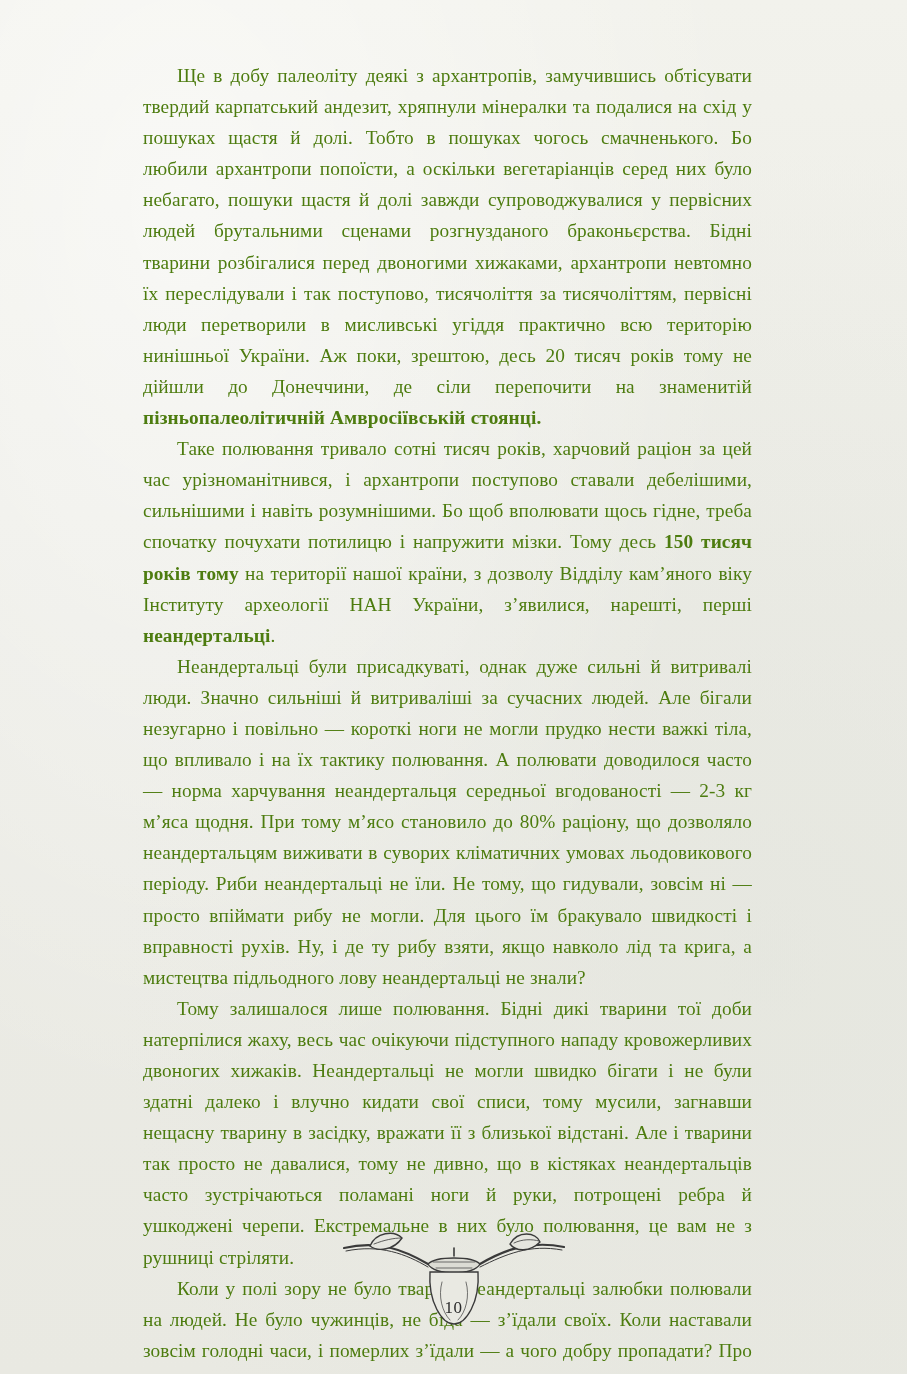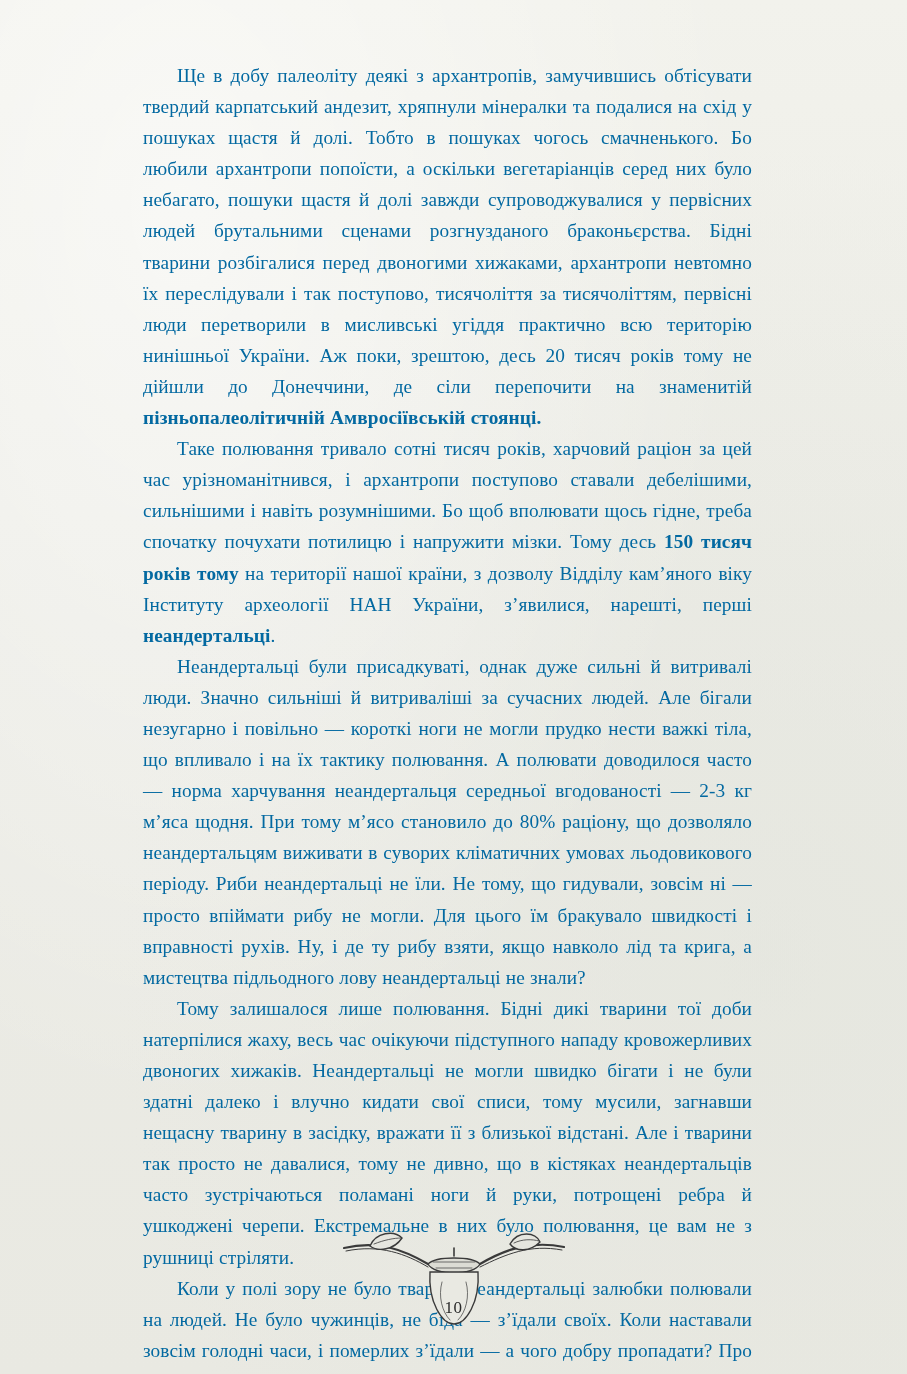--- a/index.html
+++ b/index.html
@@ -36,21 +36,21 @@
     width: 625px;
   }
   p.para {
     margin: 0 16px 0.0em 0;
     font-size: 19.3px;
     line-height: 31.1px;
     text-align: justify;
     text-indent: 34px;
     letter-spacing: 0.1px;
     word-spacing: 0.2px;
-    color: #0369a1;
+    color: #4d7c0f;
   }
   p.para + p.para {
     margin-top: 0px;
   }
   b.bold {
     font-weight: bold;
   }
   
   .ornament {
     position: absolute;

